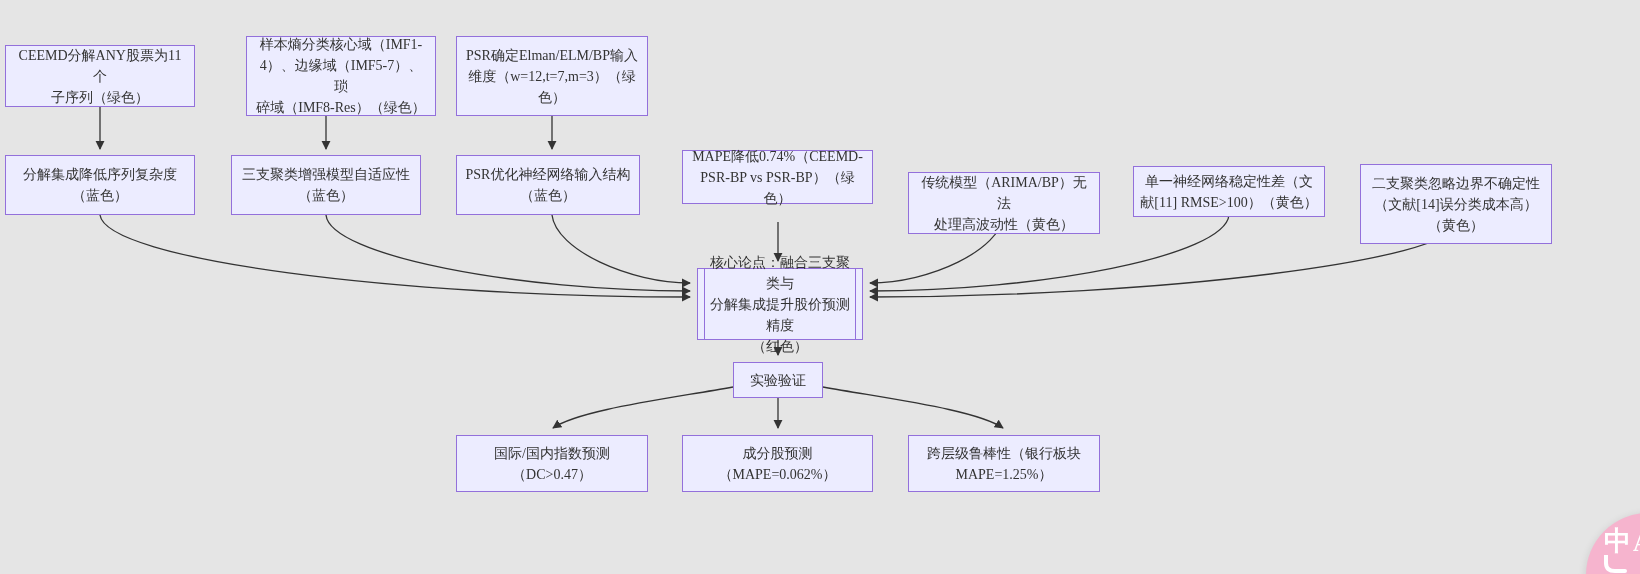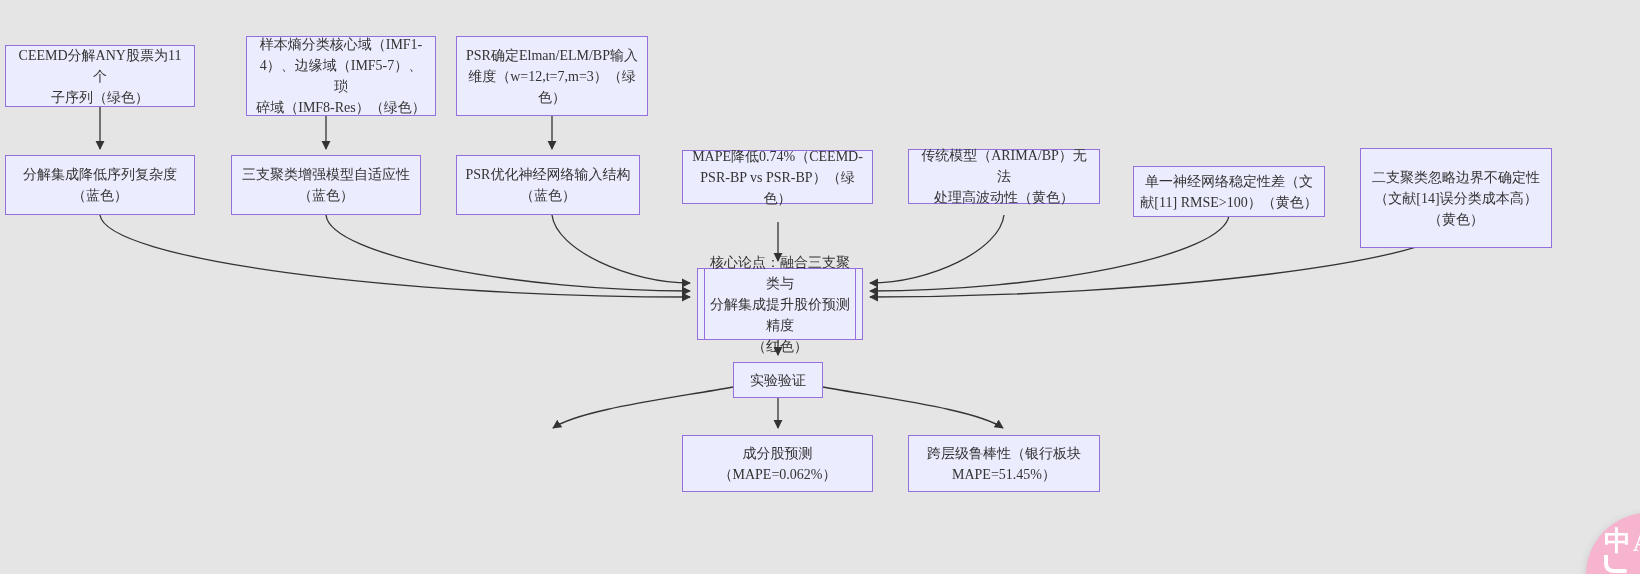--- a/index.html
+++ b/index.html
@@ -104,51 +104,55 @@
   </div>
   <div class="node" style="left:456px;top:155px;width:184px;height:60px">
     <span>PSR优化神经网络输入结构
 （蓝色）</span>
   </div>
   <div class="node" style="left:682px;top:150px;width:191px;height:54px">
     <span>MAPE降低0.74%（CEEMD-
 PSR-BP vs PSR-BP）（绿
 色）</span>
   </div>
-  <div class="node" style="left:908px;top:149px;width:192px;height:55px">
+  <div class="node" style="left:908px;top:172px;width:192px;height:62px">
     <span>传统模型（ARIMA/BP）无法
 处理高波动性（黄色）</span>
   </div>
   <div class="node" style="left:1133px;top:166px;width:192px;height:51px">
     <span>单一神经网络稳定性差（文
 献[11] RMSE&gt;100）（黄色）</span>
   </div>
-  <div class="node" style="left:1360px;top:148px;width:192px;height:100px">
+  <div class="node" style="left:1360px;top:164px;width:192px;height:80px">
     <span>二支聚类忽略边界不确定性
 （文献[14]误分类成本高）
 （黄色）</span>
   </div>
 
   <div class="node subroutine" style="left:697px;top:268px;width:166px;height:72px;padding:2px 12px">
     <span>核心论点：融合三支聚类与
 分解集成提升股价预测精度
 （红色）</span>
   </div>
 
   <div class="node" style="left:733px;top:362px;width:90px;height:36px">
     <span>实验验证</span>
   </div>
 
+  <div class="node" style="left:456px;top:435px;width:192px;height:57px">
+    <span>国际/国内指数预测
+（DC&gt;0.47）</span>
+  </div>
   <div class="node" style="left:682px;top:435px;width:191px;height:57px">
     <span>成分股预测
 （MAPE=0.062%）</span>
   </div>
   <div class="node" style="left:908px;top:435px;width:192px;height:57px">
     <span>跨层级鲁棒性（银行板块
-MAPE=51.45%）</span>
+MAPE=1.25%）</span>
   </div>
 
   <div id="translate-btn">
     <span class="zh">中</span>
     <span class="en">A</span>
     <svg width="26" height="20" viewBox="0 0 26 20">
       <path d="M4,0 v8 q0,8 9,8 h10" stroke="#ffffff" stroke-width="4" fill="none" stroke-linecap="round"></path>
     </svg>
   </div>
 

